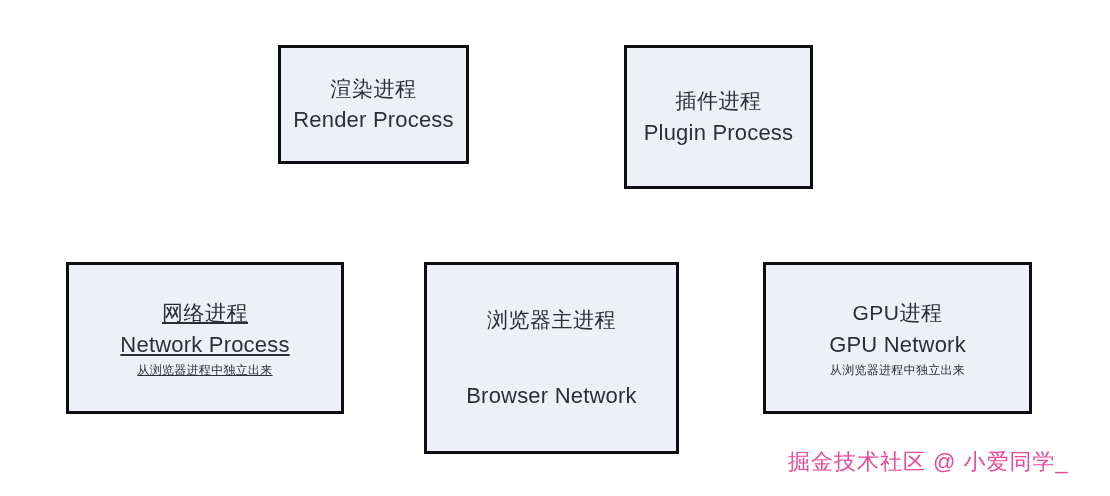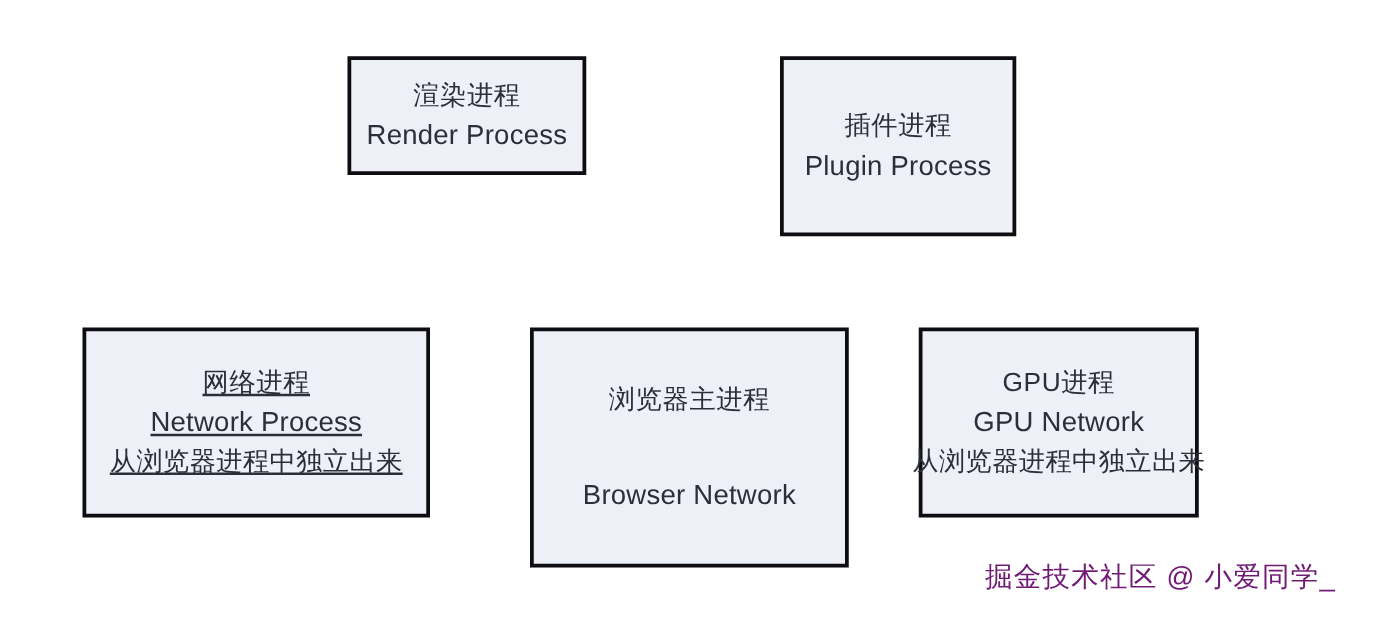--- a/index.html
+++ b/index.html
@@ -39,41 +39,41 @@
     white-space: nowrap;
   }
   .line-en {
     font-size: 22px;
     line-height: 1.45;
     letter-spacing: 0.2px;
     color: #2b2f38;
     white-space: nowrap;
   }
   .line-note {
-    font-size: 21px;
+    font-size: 12px;
     line-height: 1.5;
     letter-spacing: 0.3px;
     color: #2b2f38;
     white-space: nowrap;
   }
 
   
-  #box-render   { left: 278px; top: 45px;  width: 191px; height: 95px; text-align: center; }
+  #box-render   { left: 278px; top: 45px;  width: 191px; height: 119px; text-align: center; }
   #box-plugin   { left: 624px; top: 45px;  width: 189px; height: 144px; }
   #box-network  { left: 66px;  top: 262px; width: 278px; height: 152px; text-decoration: underline; }
   #box-browser  { left: 424px; top: 262px; width: 255px; height: 192px; gap: 45px; }
-  #box-gpu      { left: 735px; top: 262px; width: 224px; height: 152px; }
+  #box-gpu      { left: 763px; top: 262px; width: 269px; height: 152px; }
 
   #watermark {
     position: absolute;
     left: 788px;
     top: 447px;
     font-size: 22px;
     letter-spacing: 1px;
-    color: #701a75;
+    color: #ec4899;
     white-space: nowrap;
     user-select: none;
   }
 </style>
 </head>
 <body>
 
 <div id="canvas">
 
   <div class="proc-box" id="box-render">

